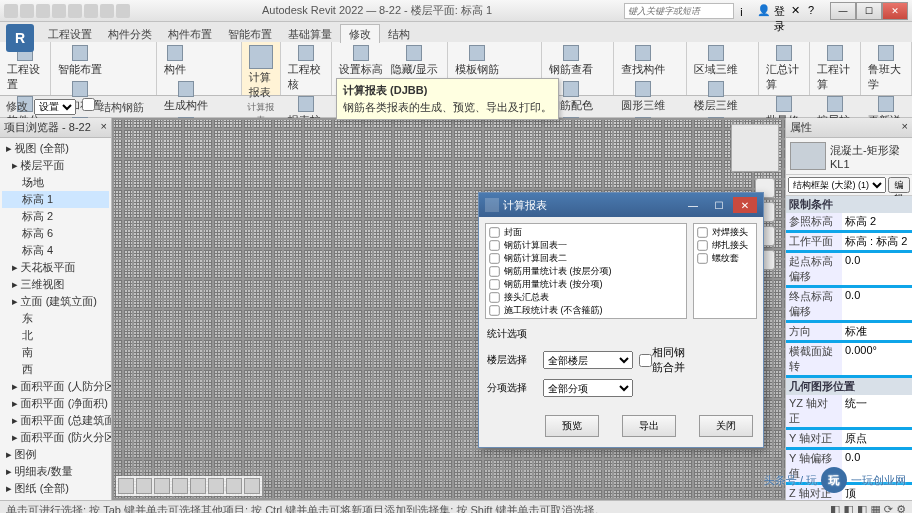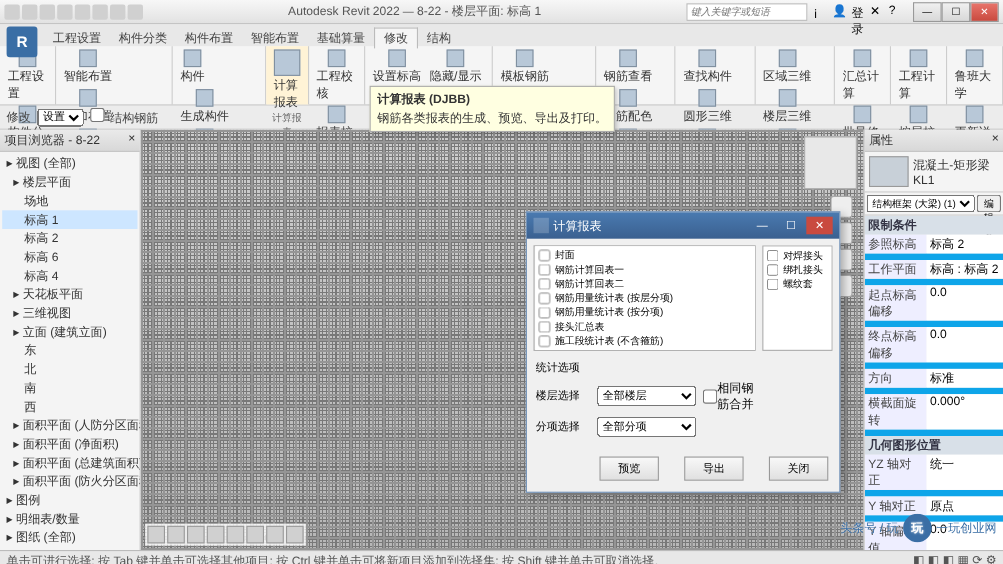--- a/index.html
+++ b/index.html
@@ -32,21 +32,21 @@
 .rgroup .gname { font-size: 9px; text-align: center; color: #666; }
 .rgroup.highlight { background: #fff3d6; }
 
 
 .optbar { height: 22px; background: #ececec; border-bottom: 1px solid #c0c0c0; display: flex; align-items: center; padding: 0 6px; gap: 6px; font-size: 10px; color: #444; }
 .optbar input[type=checkbox] { margin-right: 2px; }
 .optbar select { height: 16px; font-size: 10px; }
 
 
 .main { display: flex; height: 382px; }
-.panel-left { width: 128px; background: #f4f4f4; border-right: 1px solid #bbb; display: flex; flex-direction: column; }
+.panel-left { width: 112px; background: #f4f4f4; border-right: 1px solid #bbb; display: flex; flex-direction: column; }
 .panel-head { background: linear-gradient(#eaeaea,#d8d8d8); padding: 2px 4px; font-size: 10px; color: #333; border-bottom: 1px solid #bbb; display: flex; justify-content: space-between; }
 .panel-head .x { cursor: pointer; }
 .tree { flex: 1; overflow: auto; padding: 2px; font-size: 10px; color: #333; }
 .tree .node { padding: 1px 0 1px 4px; white-space: nowrap; }
 .tree .l1 { padding-left: 10px; }
 .tree .l2 { padding-left: 20px; }
 .tree .sel { background: #cde6ff; }
 
 .viewport { flex: 1; background: #fff; position: relative; overflow: hidden; border-right: 1px solid #bbb; }
 .viewport .model {
@@ -68,21 +68,21 @@
 
 .panel-right { width: 126px; background: #f4f4f4; display: flex; flex-direction: column; }
 .prop-head { display: flex; align-items: center; padding: 4px; border-bottom: 1px solid #ccc; }
 .prop-head .thumb { width: 36px; height: 28px; background: #c8d0d8; border: 1px solid #999; margin-right: 4px; }
 .prop-head .ptxt { font-size: 9px; color: #333; }
 .prop-type { padding: 2px; display: flex; gap: 2px; border-bottom: 1px solid #ccc; }
 .prop-type select { flex: 1; font-size: 9px; height: 16px; }
 .prop-type button { font-size: 9px; height: 16px; padding: 0 3px; }
 .prop-grid { flex: 1; overflow: auto; font-size: 9px; }
 .prop-grid .section { background: #d8e0e8; padding: 1px 3px; font-weight: bold; color: #334; }
-.prop-grid .row { display: flex; border-bottom: 6px solid #0ea5e9; }
+.prop-grid .row { display: flex; border-bottom: 3px solid #0ea5e9; }
 .prop-grid .row .k { width: 56px; padding: 1px 3px; color: #444; background: #eef; overflow: hidden; }
 .prop-grid .row .v { flex: 1; padding: 1px 3px; background: #fff; overflow: hidden; }
 
 
 .tooltip { position: absolute; left: 336px; top: 78px; background: #ffffe1; border: 1px solid #aaa; padding: 4px 6px; font-size: 10px; color: #333; box-shadow: 2px 2px 4px rgba(0,0,0,0.2); z-index: 5; }
 .tooltip .ttitle { font-weight: bold; margin-bottom: 2px; }
 
 
 .dialog { position: absolute; left: 478px; top: 192px; width: 286px; background: #f0f0f0; border: 1px solid #6b8db5; box-shadow: 3px 3px 8px rgba(0,0,0,0.3); z-index: 10; }
 .dlg-title { height: 24px; background: linear-gradient(#4a7ab0,#3a6090); color: #fff; display: flex; align-items: center; padding: 0 6px; font-size: 11px; }

